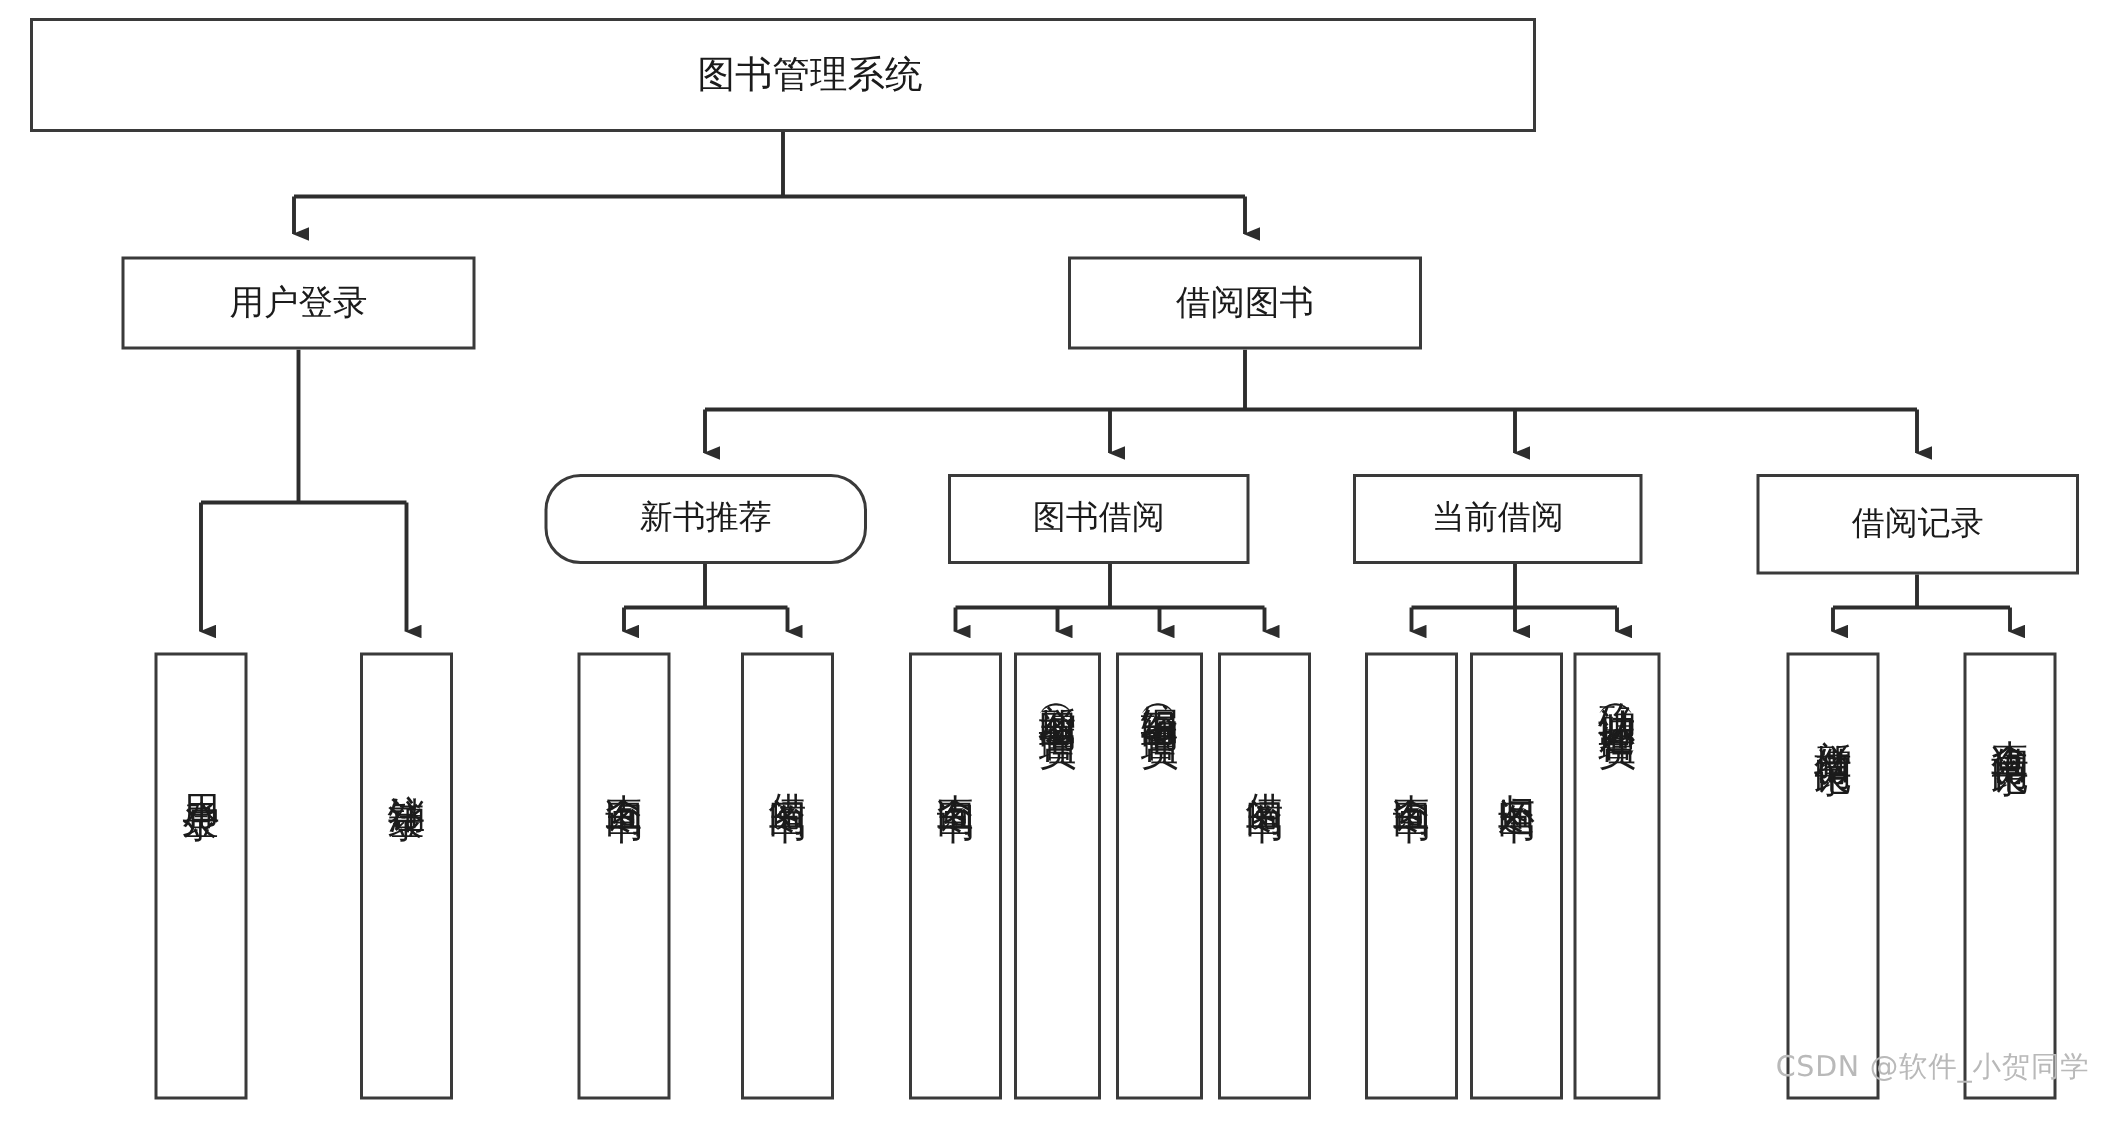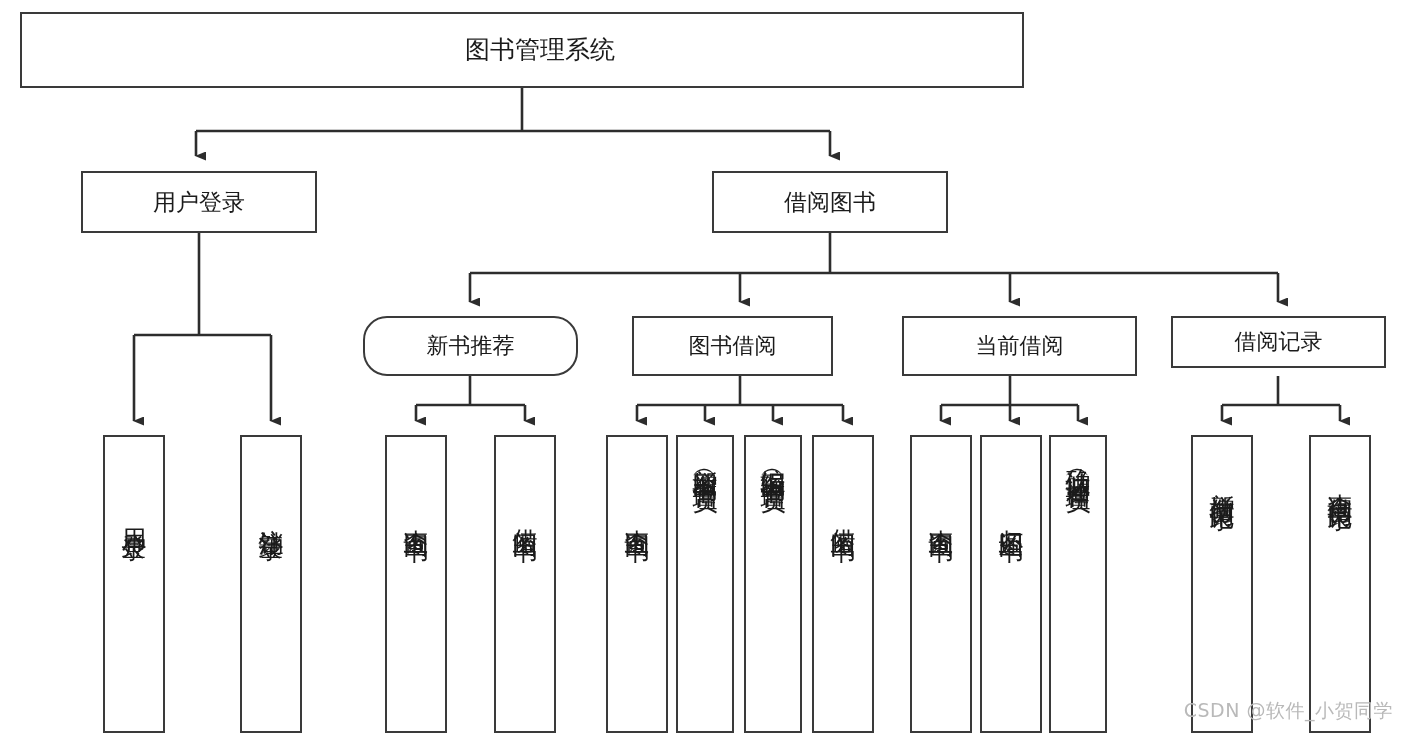--- a/index.html
+++ b/index.html
@@ -136,24 +136,24 @@
   <div class="node lvl2" style="left:712px; top:171px; width:236px; height:62px;">
     <span class="label">借阅图书</span>
   </div>
 
   <div class="node lvl3" style="left:363px; top:316px; width:215px; height:60px;border-radius:24px;">
     <span class="label">新书推荐</span>
   </div>
   <div class="node lvl3" style="left:632px; top:316px; width:201px; height:60px;">
     <span class="label">图书借阅</span>
   </div>
-  <div class="node lvl3" style="left:902px; top:316px; width:235px; height:60px;">
+  <div class="node lvl3" style="left:902px; top:316px; width:193px; height:60px;">
     <span class="label">当前借阅</span>
   </div>
-  <div class="node lvl3" style="left:1171px; top:316px; width:215px; height:52px;">
+  <div class="node lvl3" style="left:1171px; top:316px; width:215px; height:67px;">
     <span class="label">借阅记录</span>
   </div>
 
   <div class="node leaf mid" style="left:103px; top:435px; width:62px; height:298px;">
     <span class="label">用户登录</span>
   </div>
   <div class="node leaf mid" style="left:240px; top:435px; width:62px; height:298px;">
     <span class="label">注销登录</span>
   </div>
 

